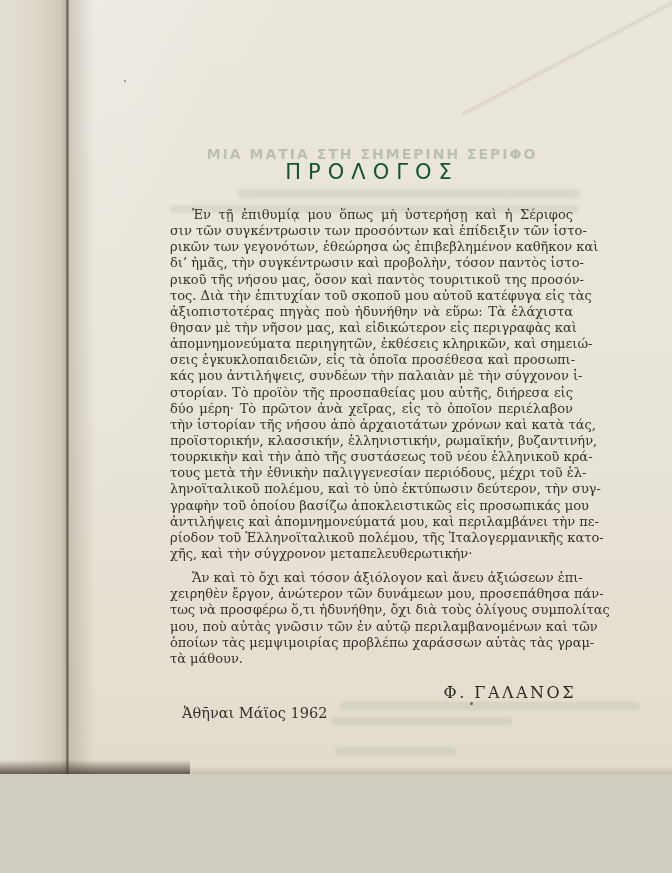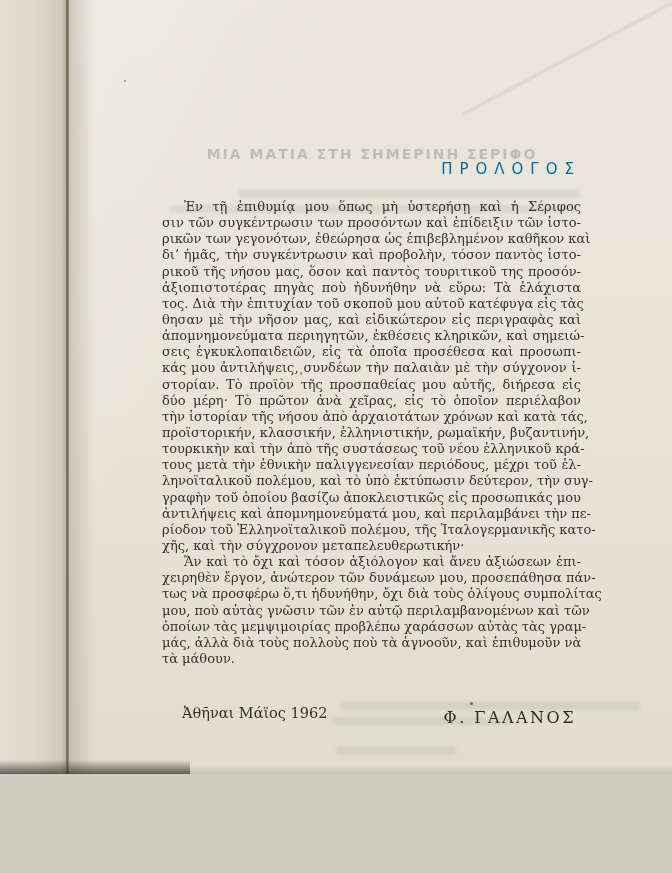--- a/index.html
+++ b/index.html
@@ -54,42 +54,42 @@
     text-align:center; font-size:14px; letter-spacing:2px;
   }
   .smudge {
     position:absolute; border-radius:3px;
     background:rgba(134,148,128,0.16); filter:blur(1.6px);
   }
 
   
   .title {
     position:absolute; left:163px; top:160px; width:418px;
-    text-align:right;
+    text-align:center;
     font-family:"DejaVu Sans", sans-serif;
-    font-size:15px; font-weight:500; letter-spacing:7px;
-    color:#0369a1;
+    font-size:21px; font-weight:500; letter-spacing:7px;
+    color:#14532d;
   }
   .body-block {
     position:absolute; left:162px; top:199px; width:419px;
     color:#35322b; font-size:13px;
   }
-  .para { margin:0; }
+  .para { margin:8px; }
   .tline {
     height:16.15px; line-height:16.15px; white-space:nowrap;
     text-align:justify; text-align-last:justify;
   }
   .para .tline:first-child { text-indent:22px; }
   .para .tline:last-child  { text-align-last:left; }
   .dateline {
     position:absolute; left:182px; top:705px;
     color:#35322b; font-size:14.5px;text-align:right;
   }
   .signature {
-    position:absolute; right:96px; top:708px;
+    position:absolute; right:96px; top:683px;
     color:#2c2a24; font-size:16px; letter-spacing:2.5px; font-weight:500;
   }
   .speck { position:absolute; border-radius:50%; background:#8d8372; }
 </style>
 </head>
 <body>
 
 <div id="scan">
 
   <div class="page-edge"></div>
@@ -107,22 +107,22 @@
 
   <div class="title">ΠΡΟΛΟΓΟΣ</div>
 
   <div class="body-block">
     <div class="para">
         <div class="tline">Ἐν τῇ ἐπιθυμίᾳ μου ὅπως μὴ ὑστερήσῃ καὶ ἡ Σέριφος</div>
         <div class="tline">σιν τῶν συγκέντρωσιν των προσόντων καὶ ἐπίδειξιν τῶν ἱστο-</div>
         <div class="tline">ρικῶν των γεγονότων, ἐθεώρησα ὡς ἐπιβεβλημένον καθῆκον καὶ</div>
         <div class="tline">δι’ ἡμᾶς, τὴν συγκέντρωσιν καὶ προβολὴν, τόσον παντὸς ἱστο-</div>
         <div class="tline">ρικοῦ τῆς νήσου μας, ὅσον καὶ παντὸς τουριτικοῦ της προσόν-</div>
+        <div class="tline">τος. Διὰ τὴν ἐπιτυχίαν τοῦ σκοποῦ μου αὐτοῦ κατέφυγα εἰς τὰς</div>
         <div class="tline">ἀξιοπιστοτέρας πηγὰς ποὺ ἠδυνήθην νὰ εὕρω: Τὰ ἐλάχιστα</div>
-        <div class="tline">τος. Διὰ τὴν ἐπιτυχίαν τοῦ σκοποῦ μου αὐτοῦ κατέφυγα εἰς τὰς</div>
         <div class="tline">θησαν μὲ τὴν νῆσον μας, καὶ εἰδικώτερον εἰς περιγραφὰς καὶ</div>
         <div class="tline">ἀπομνημονεύματα περιηγητῶν, ἐκθέσεις κληρικῶν, καὶ σημειώ-</div>
         <div class="tline">σεις ἐγκυκλοπαιδειῶν, εἰς τὰ ὁποῖα προσέθεσα καὶ προσωπι-</div>
         <div class="tline">κάς μου ἀντιλήψεις, συνδέων τὴν παλαιὰν μὲ τὴν σύγχονον ἱ-</div>
         <div class="tline">στορίαν. Τὸ προϊὸν τῆς προσπαθείας μου αὐτῆς, διήρεσα εἰς</div>
         <div class="tline">δύο μέρη· Τὸ πρῶτον ἀνὰ χεῖρας, εἰς τὸ ὁποῖον περιέλαβον</div>
         <div class="tline">τὴν ἱστορίαν τῆς νήσου ἀπὸ ἀρχαιοτάτων χρόνων καὶ κατὰ τάς,</div>
         <div class="tline">προϊστορικήν, κλασσικήν, ἑλληνιστικήν, ρωμαϊκήν, βυζαντινήν,</div>
         <div class="tline">τουρκικὴν καὶ τὴν ἀπὸ τῆς συστάσεως τοῦ νέου ἑλληνικοῦ κρά-</div>
         <div class="tline">τους μετὰ τὴν ἐθνικὴν παλιγγενεσίαν περιόδους, μέχρι τοῦ ἑλ-</div>
@@ -131,21 +131,20 @@
         <div class="tline">ἀντιλήψεις καὶ ἀπομνημονεύματά μου, καὶ περιλαμβάνει τὴν πε-</div>
         <div class="tline">ρίοδον τοῦ Ἑλληνοϊταλικοῦ πολέμου, τῆς Ἰταλογερμανικῆς κατο-</div>
         <div class="tline">χῆς, καὶ τὴν σύγχρονον μεταπελευθερωτικήν·</div>
       </div>
     <div class="para">
         <div class="tline">Ἄν καὶ τὸ ὄχι καὶ τόσον ἀξιόλογον καὶ ἄνευ ἀξιώσεων ἐπι-</div>
         <div class="tline">χειρηθὲν ἔργον, ἀνώτερον τῶν δυνάμεων μου, προσεπάθησα πάν-</div>
         <div class="tline">τως νὰ προσφέρω ὅ,τι ἠδυνήθην, ὄχι διὰ τοὺς ὀλίγους συμπολίτας</div>
         <div class="tline">μου, ποὺ αὐτὰς γνῶσιν τῶν ἐν αὐτῷ περιλαμβανομένων καὶ τῶν</div>
         <div class="tline">ὁποίων τὰς μεμψιμοιρίας προβλέπω χαράσσων αὐτὰς τὰς γραμ-</div>
-        <div class="tline">μάς, ἀλλὰ διὰ τοὺς πολλοὺς ποὺ τὰ ἀγνοοῦν, καὶ ἐπιθυμοῦν νὰ</div>
         <div class="tline">τὰ μάθουν.</div>
       </div>
   </div>
 
   <div class="dateline">Ἀθῆναι Μάϊος 1962</div>
 
   <div class="signature">Φ. ΓΑΛΑΝΟΣ</div>
 
   <div class="speck" style="left:124px; top:80px;  width:2px; height:2px;"></div>
   <div class="speck" style="left:300px; top:372px; width:2px; height:3px;"></div>

